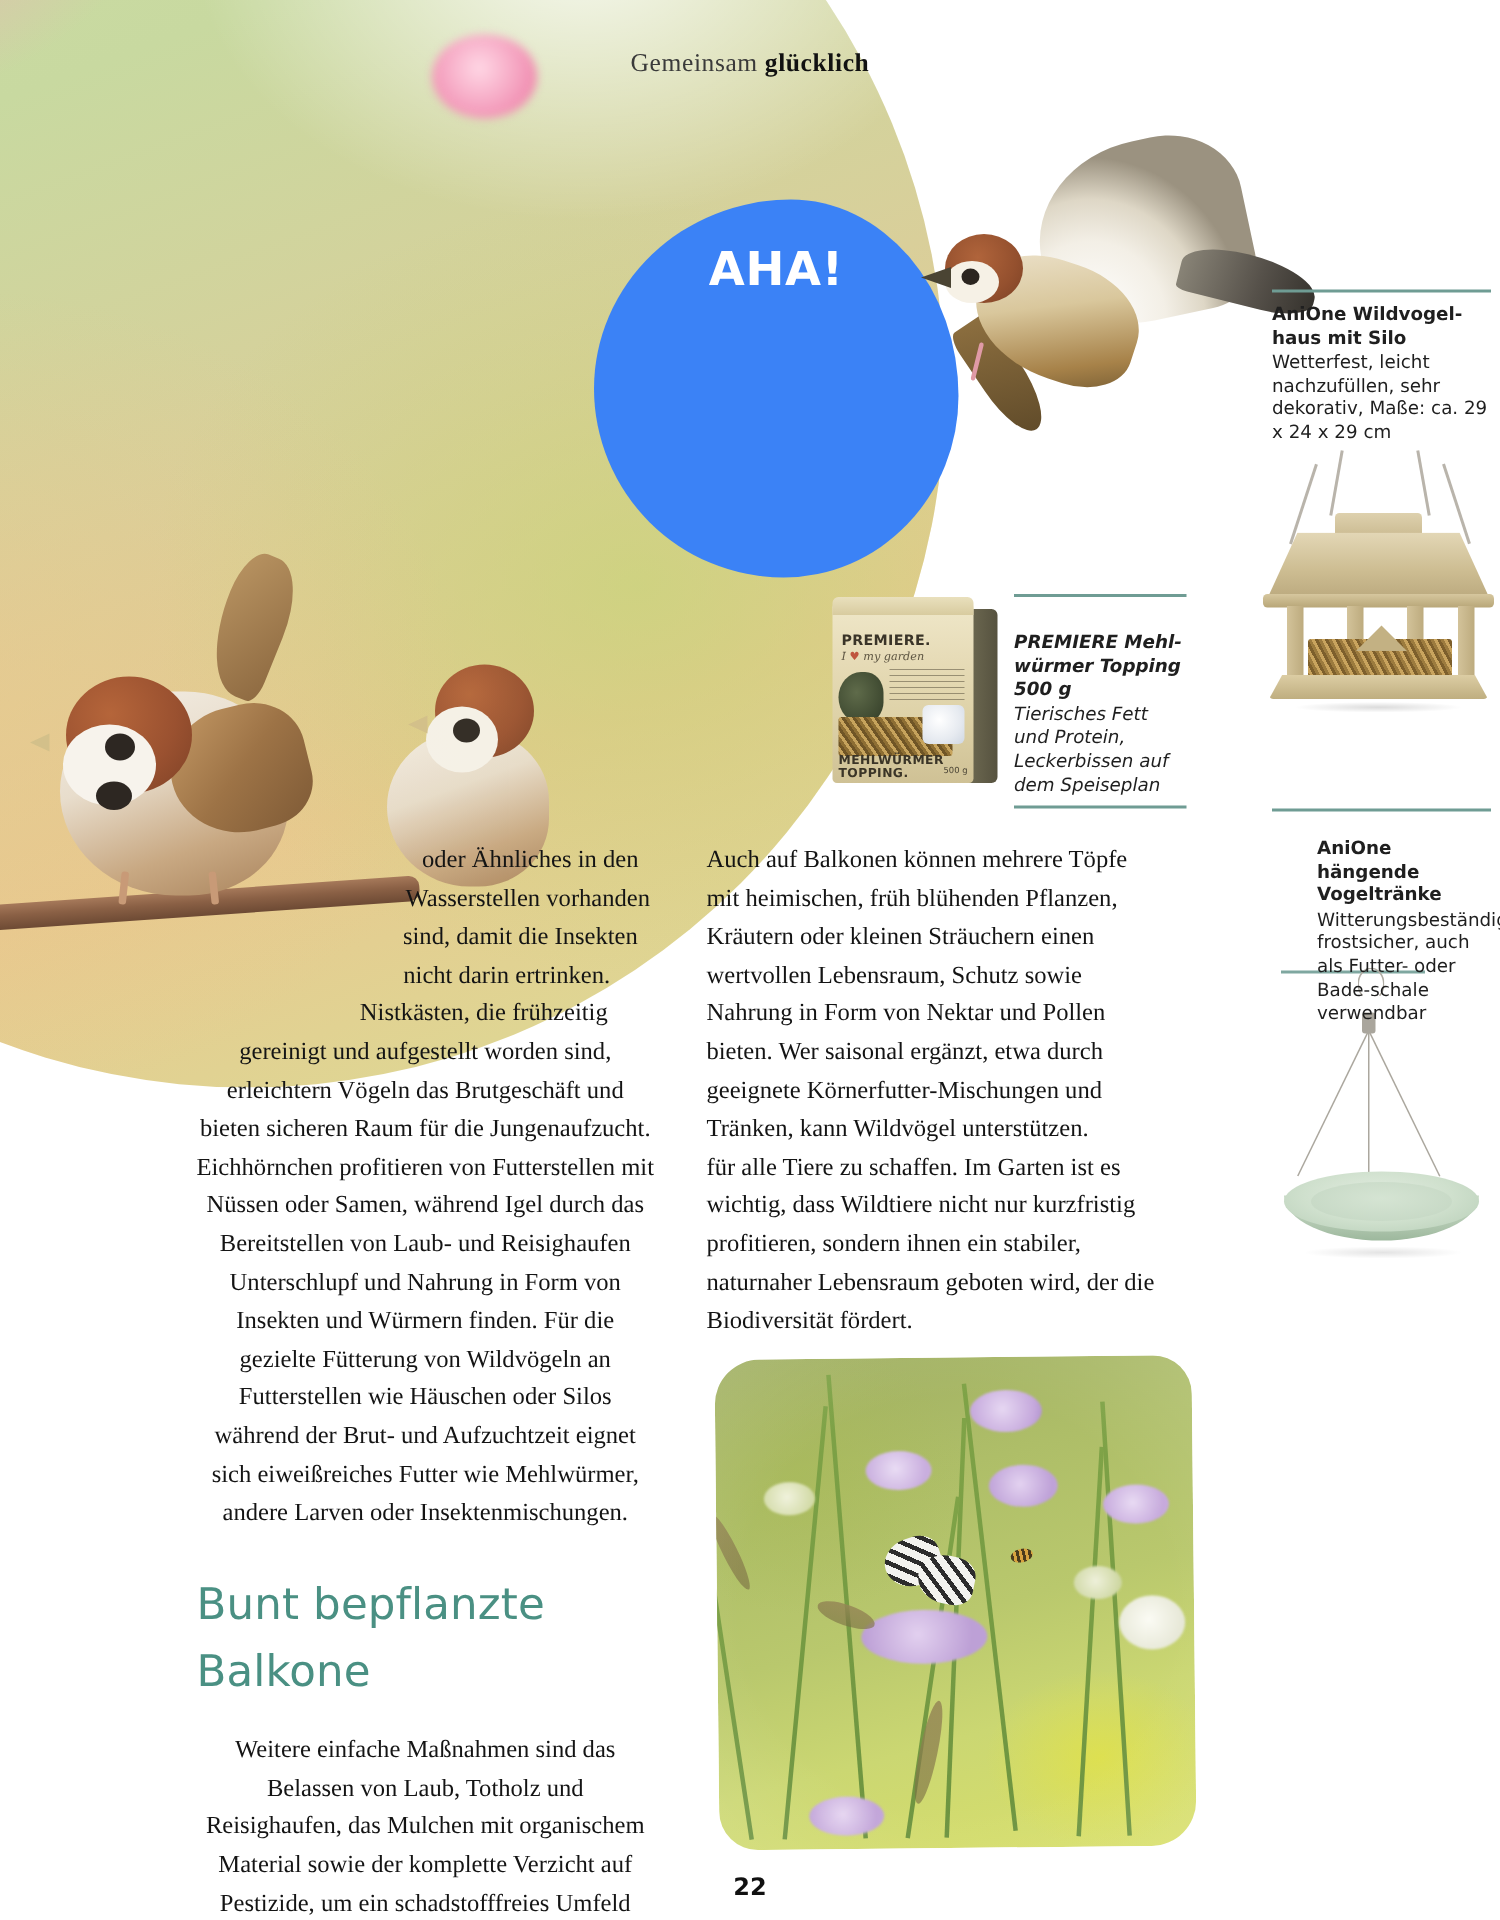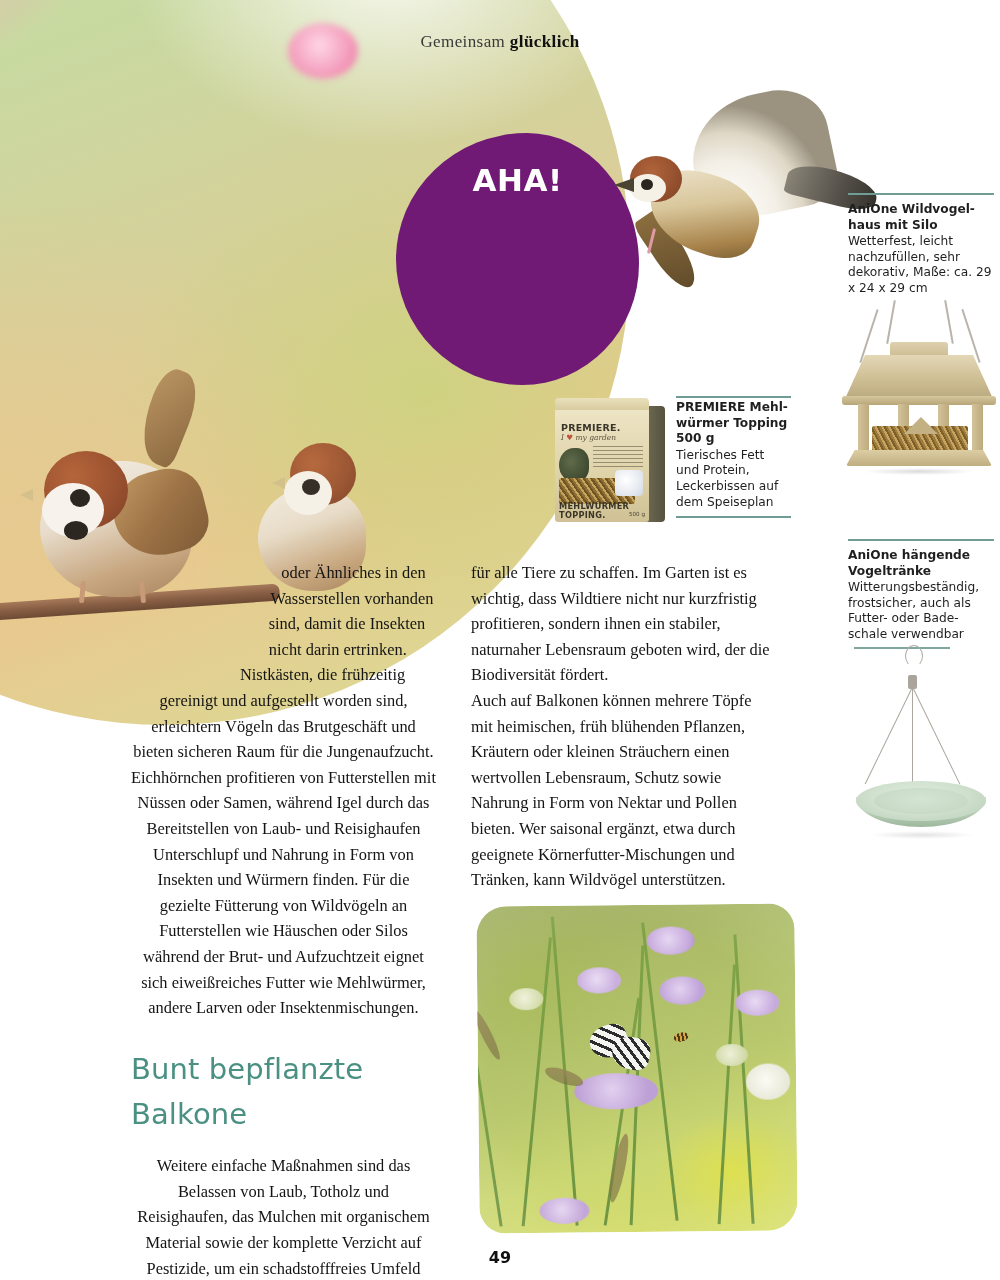--- a/index.html
+++ b/index.html
@@ -113,21 +113,21 @@
     z-index: 9;
   }
 
   
   .aha-blob {
     position: absolute;
     left: 396px;
     top: 133px;
     width: 243px;
     height: 252px;
-    background: #701a75;
+    background: #3b82f6;
     border-radius: 54% 46% 48% 52% / 50% 52% 48% 50%;
     z-index: 10;
     box-sizing: border-box;
     padding: 26px 22px 20px 22px;
     text-align: center;
   }
   .aha-title {
     font-family: "DejaVu Sans", sans-serif;
     font-weight: 700;
     font-size: 31px;
@@ -198,23 +198,23 @@
     font-family: "DejaVu Sans", sans-serif;
     font-size: 12.2px;
     line-height: 1.28;
     color: #1f1f1f;
   }
   .prod-caption .pc-title { font-weight: 700; display: block; margin-bottom: 1px; }
 
   .panel-feeder { position: absolute; left: 848px; top: 193px; width: 146px; z-index: 20; }
   .panel-feeder .cap { padding-top: 7px; }
   .panel-water  { position: absolute; left: 848px; top: 539px; width: 146px; z-index: 20; }
-  .panel-water .cap { padding-top: 7px; }
+  .panel-water .cap { padding-top: 17px; margin-left: 30px; }
   .panel-worms  { position: absolute; left: 676px; top: 396px; width: 115px; z-index: 20; }
-  .panel-worms .cap { padding-top: 2px; }
+  .panel-worms .cap { padding-top: 23px; font-style: italic; }
 
   
   .feeder-art { position: absolute; left: 838px; top: 300px; width: 162px; height: 212px; z-index: 18; }
   .fd-cord { position: absolute; width: 1.5px; background: #b9b4ab; }
   .fd-roof-top {
     position: absolute; left: 52px; top: 42px; width: 58px; height: 17px;
     background: linear-gradient(180deg,#ded1ae 0%,#c9b98f 100%);
     border-radius: 3px;
   }
   .fd-roof {
@@ -565,22 +565,22 @@
 </div>
 
 <div class="col-left">
   <div class="wrap-shape"></div>
   <p>oder Ähnliches in den Wasserstellen vorhanden sind, damit die Insekten nicht darin ertrinken. Nistkästen, die frühzeitig gereinigt und aufgestellt worden sind, erleichtern Vögeln das Brutgeschäft und bieten sicheren Raum für die Jungenaufzucht. Eichhörnchen profitieren von Futterstellen mit Nüssen oder Samen, während Igel durch das Bereitstellen von Laub- und Reisighaufen Unterschlupf und Nahrung in Form von Insekten und Würmern finden. Für die gezielte Fütterung von Wildvögeln an Futterstellen wie Häuschen oder Silos während der Brut- und Aufzuchtzeit eignet sich eiweißreiches Futter wie Mehlwürmer, andere Larven oder Insektenmischungen.</p>
   <h2 class="subhead">Bunt bepflanzte Balkone</h2>
   <p>Weitere einfache Maßnahmen sind das Belassen von Laub, Totholz und Reisighaufen, das Mulchen mit organischem Material sowie der komplette Verzicht auf Pestizide, um ein schadstofffreies Umfeld</p>
 </div>
 
 <div class="col-right">
+  <p>Auch auf Balkonen können mehrere Töpfe mit heimischen, früh blühenden Pflanzen, Kräutern oder kleinen Sträuchern einen wertvollen Lebensraum, Schutz sowie Nahrung in Form von Nektar und Pollen bieten. Wer saisonal ergänzt, etwa durch geeignete Körnerfutter-Mischungen und Tränken, kann Wildvögel unterstützen.</p>
   <p>für alle Tiere zu schaffen. Im Garten ist es wichtig, dass Wildtiere nicht nur kurzfristig profitieren, sondern ihnen ein stabiler, naturnaher Lebensraum geboten wird, der die Biodiversität fördert.</p>
-  <p>Auch auf Balkonen können mehrere Töpfe mit heimischen, früh blühenden Pflanzen, Kräutern oder kleinen Sträuchern einen wertvollen Lebensraum, Schutz sowie Nahrung in Form von Nektar und Pollen bieten. Wer saisonal ergänzt, etwa durch geeignete Körnerfutter-Mischungen und Tränken, kann Wildvögel unterstützen.</p>
 </div>
 
 <div class="meadow">
   <div class="md-stem" style="left:42px;top:30px;height:290px;transform:rotate(6deg);"></div>
   <div class="md-stem" style="left:96px;top:10px;height:310px;transform:rotate(-4deg);"></div>
   <div class="md-stem" style="left:150px;top:40px;height:280px;transform:rotate(3deg);"></div>
   <div class="md-stem" style="left:196px;top:16px;height:300px;transform:rotate(-6deg);"></div>
   <div class="md-stem" style="left:238px;top:60px;height:260px;transform:rotate(4deg);"></div>
   <div class="md-stem" style="left:272px;top:30px;height:290px;transform:rotate(-3deg);"></div>
   <div class="md-stem" style="left:124px;top:90px;height:230px;transform:rotate(9deg);"></div>
@@ -601,13 +601,13 @@
   <div class="md-grass" style="left:66px;top:164px;width:40px;height:14px;transform:rotate(16deg);"></div>
 
   <div class="md-butterfly">
     <div class="md-wing" style="left:0px;top:0px;transform:rotate(-18deg);"></div>
     <div class="md-wing" style="left:22px;top:12px;transform:rotate(12deg);"></div>
   </div>
   <div class="md-bee"></div>
   <div class="md-shade"></div>
 </div>
 
-<div class="folio">49</div>
+<div class="folio">22</div>
 
 </body></html>

